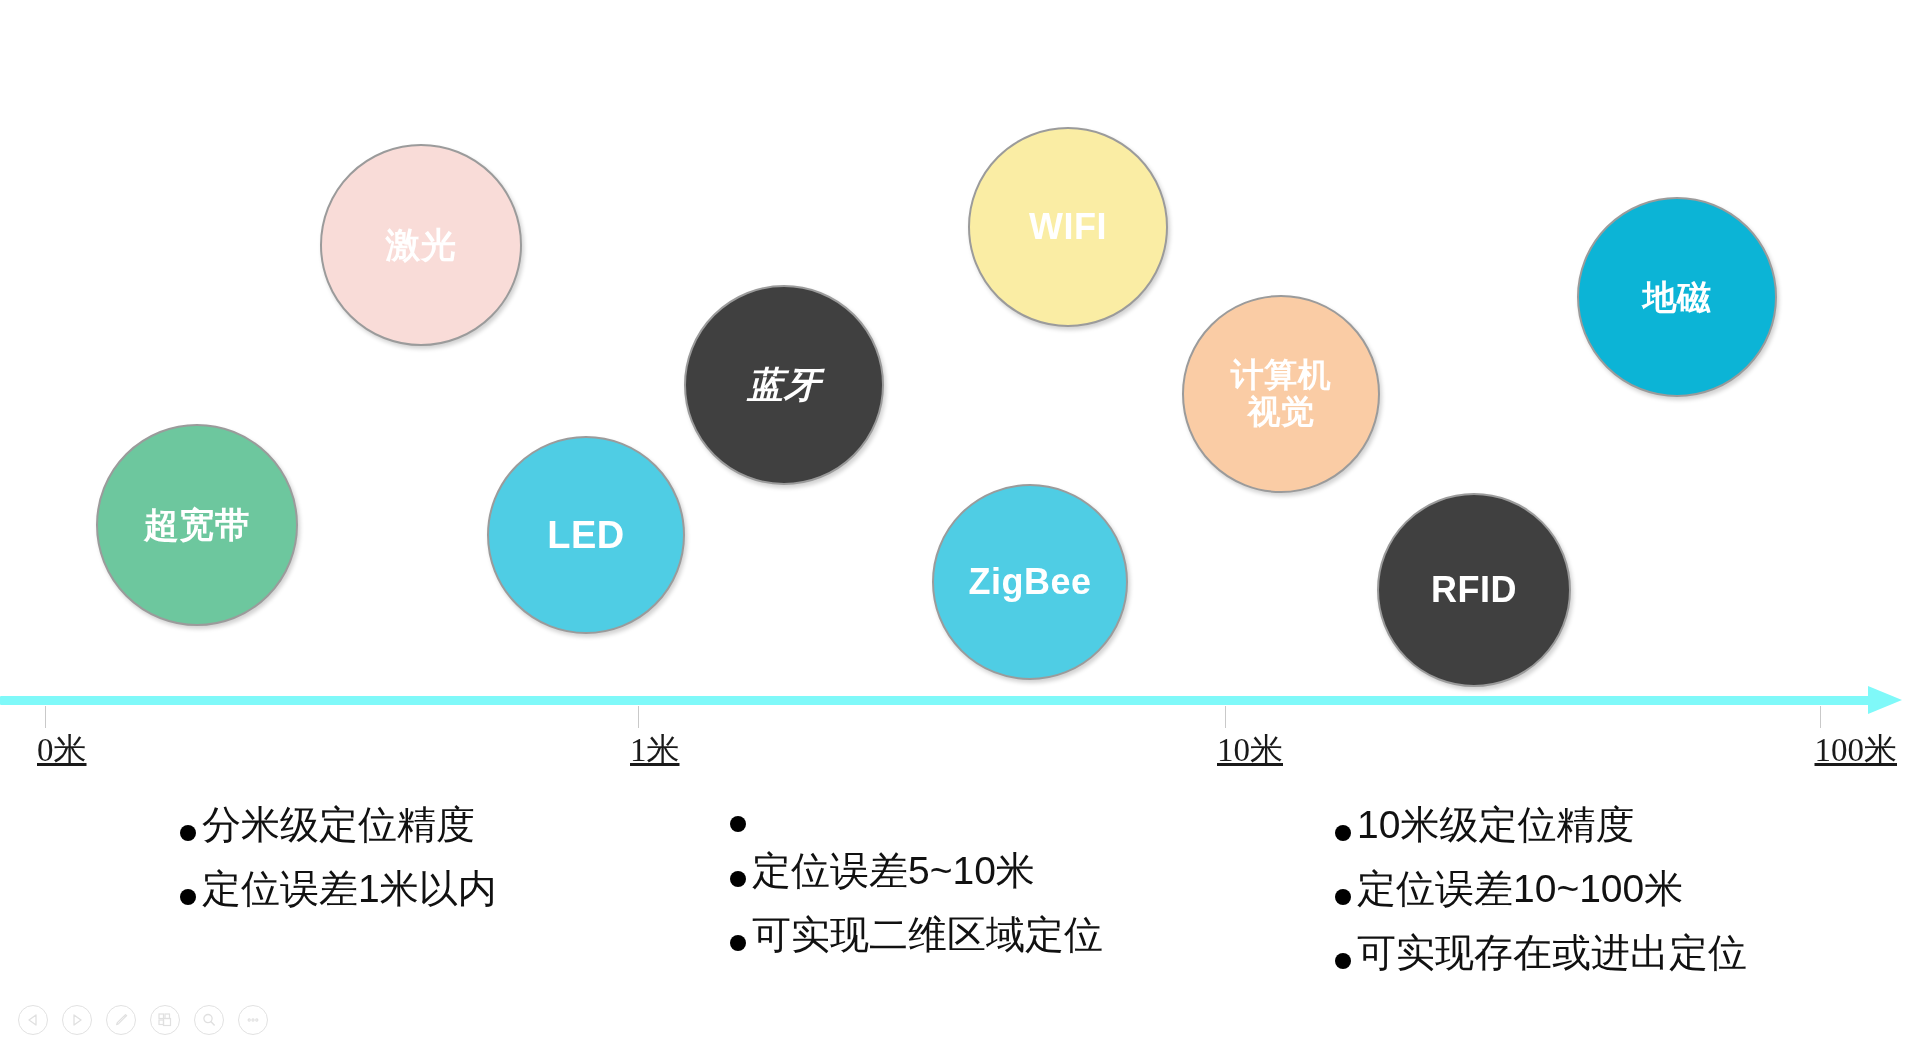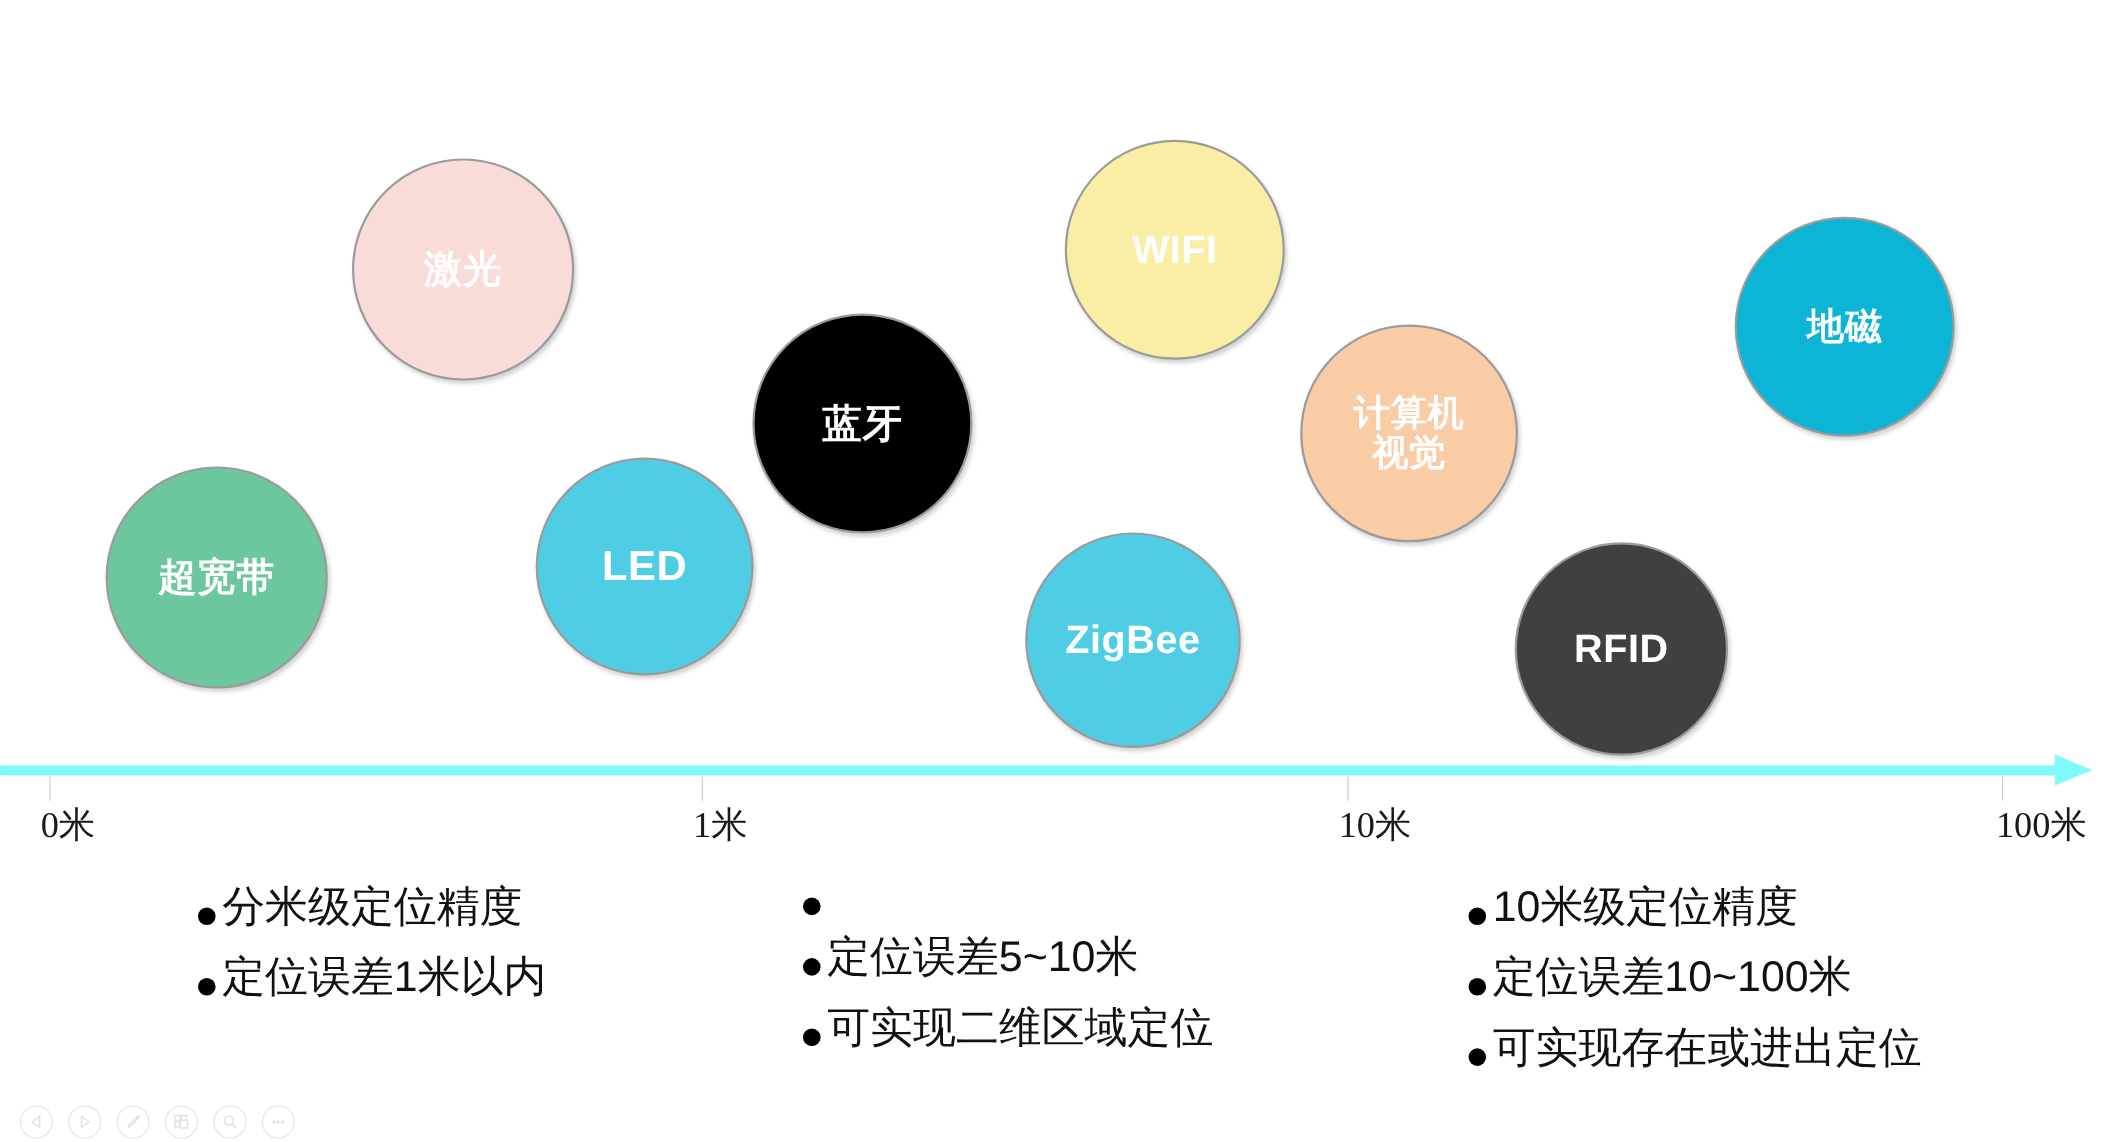--- a/index.html
+++ b/index.html
@@ -71,20 +71,21 @@
     height: 22px;
     background: #c9c9c9;
   }
   .tick-label {
     position: absolute;
     top: 728px;
     font-size: 33px;
     color: #1a1a1a;
     font-family: "Liberation Serif", "DejaVu Serif", serif;
     white-space: nowrap;
+    text-decoration: underline;
   }
 
   
   .bullet-col {
     position: absolute;
     top: 800px;
   }
   .bullet-row {
     display: flex;
     align-items: center;
@@ -134,24 +135,24 @@
 
 <div id="slide">
 
   <div id="bubbles-layer">
       <div class="bubble" style="left: 96px; top: 424px; width: 202px; height: 202px; background: rgb(109, 199, 158); border-color: rgb(155, 155, 155); font-size: 35px;">
         <span class="blabel">超宽带</span>
       </div>
       <div class="bubble" style="left: 320px; top: 144px; width: 202px; height: 202px; background: rgb(249, 220, 216); border-color: rgb(155, 155, 155); font-size: 35px;">
         <span class="blabel">激光</span>
       </div>
-      <div class="bubble" style="left: 487px; top: 416px; width: 198px; height: 198px; background: rgb(79, 205, 228); border-color: rgb(155, 155, 155); font-size: 38px;">
+      <div class="bubble" style="left: 487px; top: 436px; width: 198px; height: 198px; background: rgb(79, 205, 228); border-color: rgb(155, 155, 155); font-size: 38px;">
         <span class="blabel">LED</span>
       </div>
-      <div class="bubble" style="left: 684px; top: 285px; width: 200px; height: 200px; background: #000000; border-color: rgb(155, 155, 155); font-size: 36px;">
+      <div class="bubble" style="left: 684px; top: 285px; width: 200px; height: 200px; background: #404040; border-color: rgb(155, 155, 155); font-size: 36px; font-style: italic;">
         <span class="blabel">蓝牙</span>
       </div>
       <div class="bubble" style="left: 932px; top: 484px; width: 196px; height: 196px; background: rgb(79, 205, 228); border-color: rgb(155, 155, 155); font-size: 36px;">
         <span class="blabel">ZigBee</span>
       </div>
       <div class="bubble" style="left: 968px; top: 127px; width: 200px; height: 200px; background: rgb(250, 237, 164); border-color: rgb(155, 155, 155); font-size: 36px;">
         <span class="blabel">WIFI</span>
       </div>
       <div class="bubble" style="left: 1182px; top: 295px; width: 198px; height: 198px; background: rgb(250, 204, 165); border-color: rgb(155, 155, 155); font-size: 33px;">
         <span class="blabel">计算机

